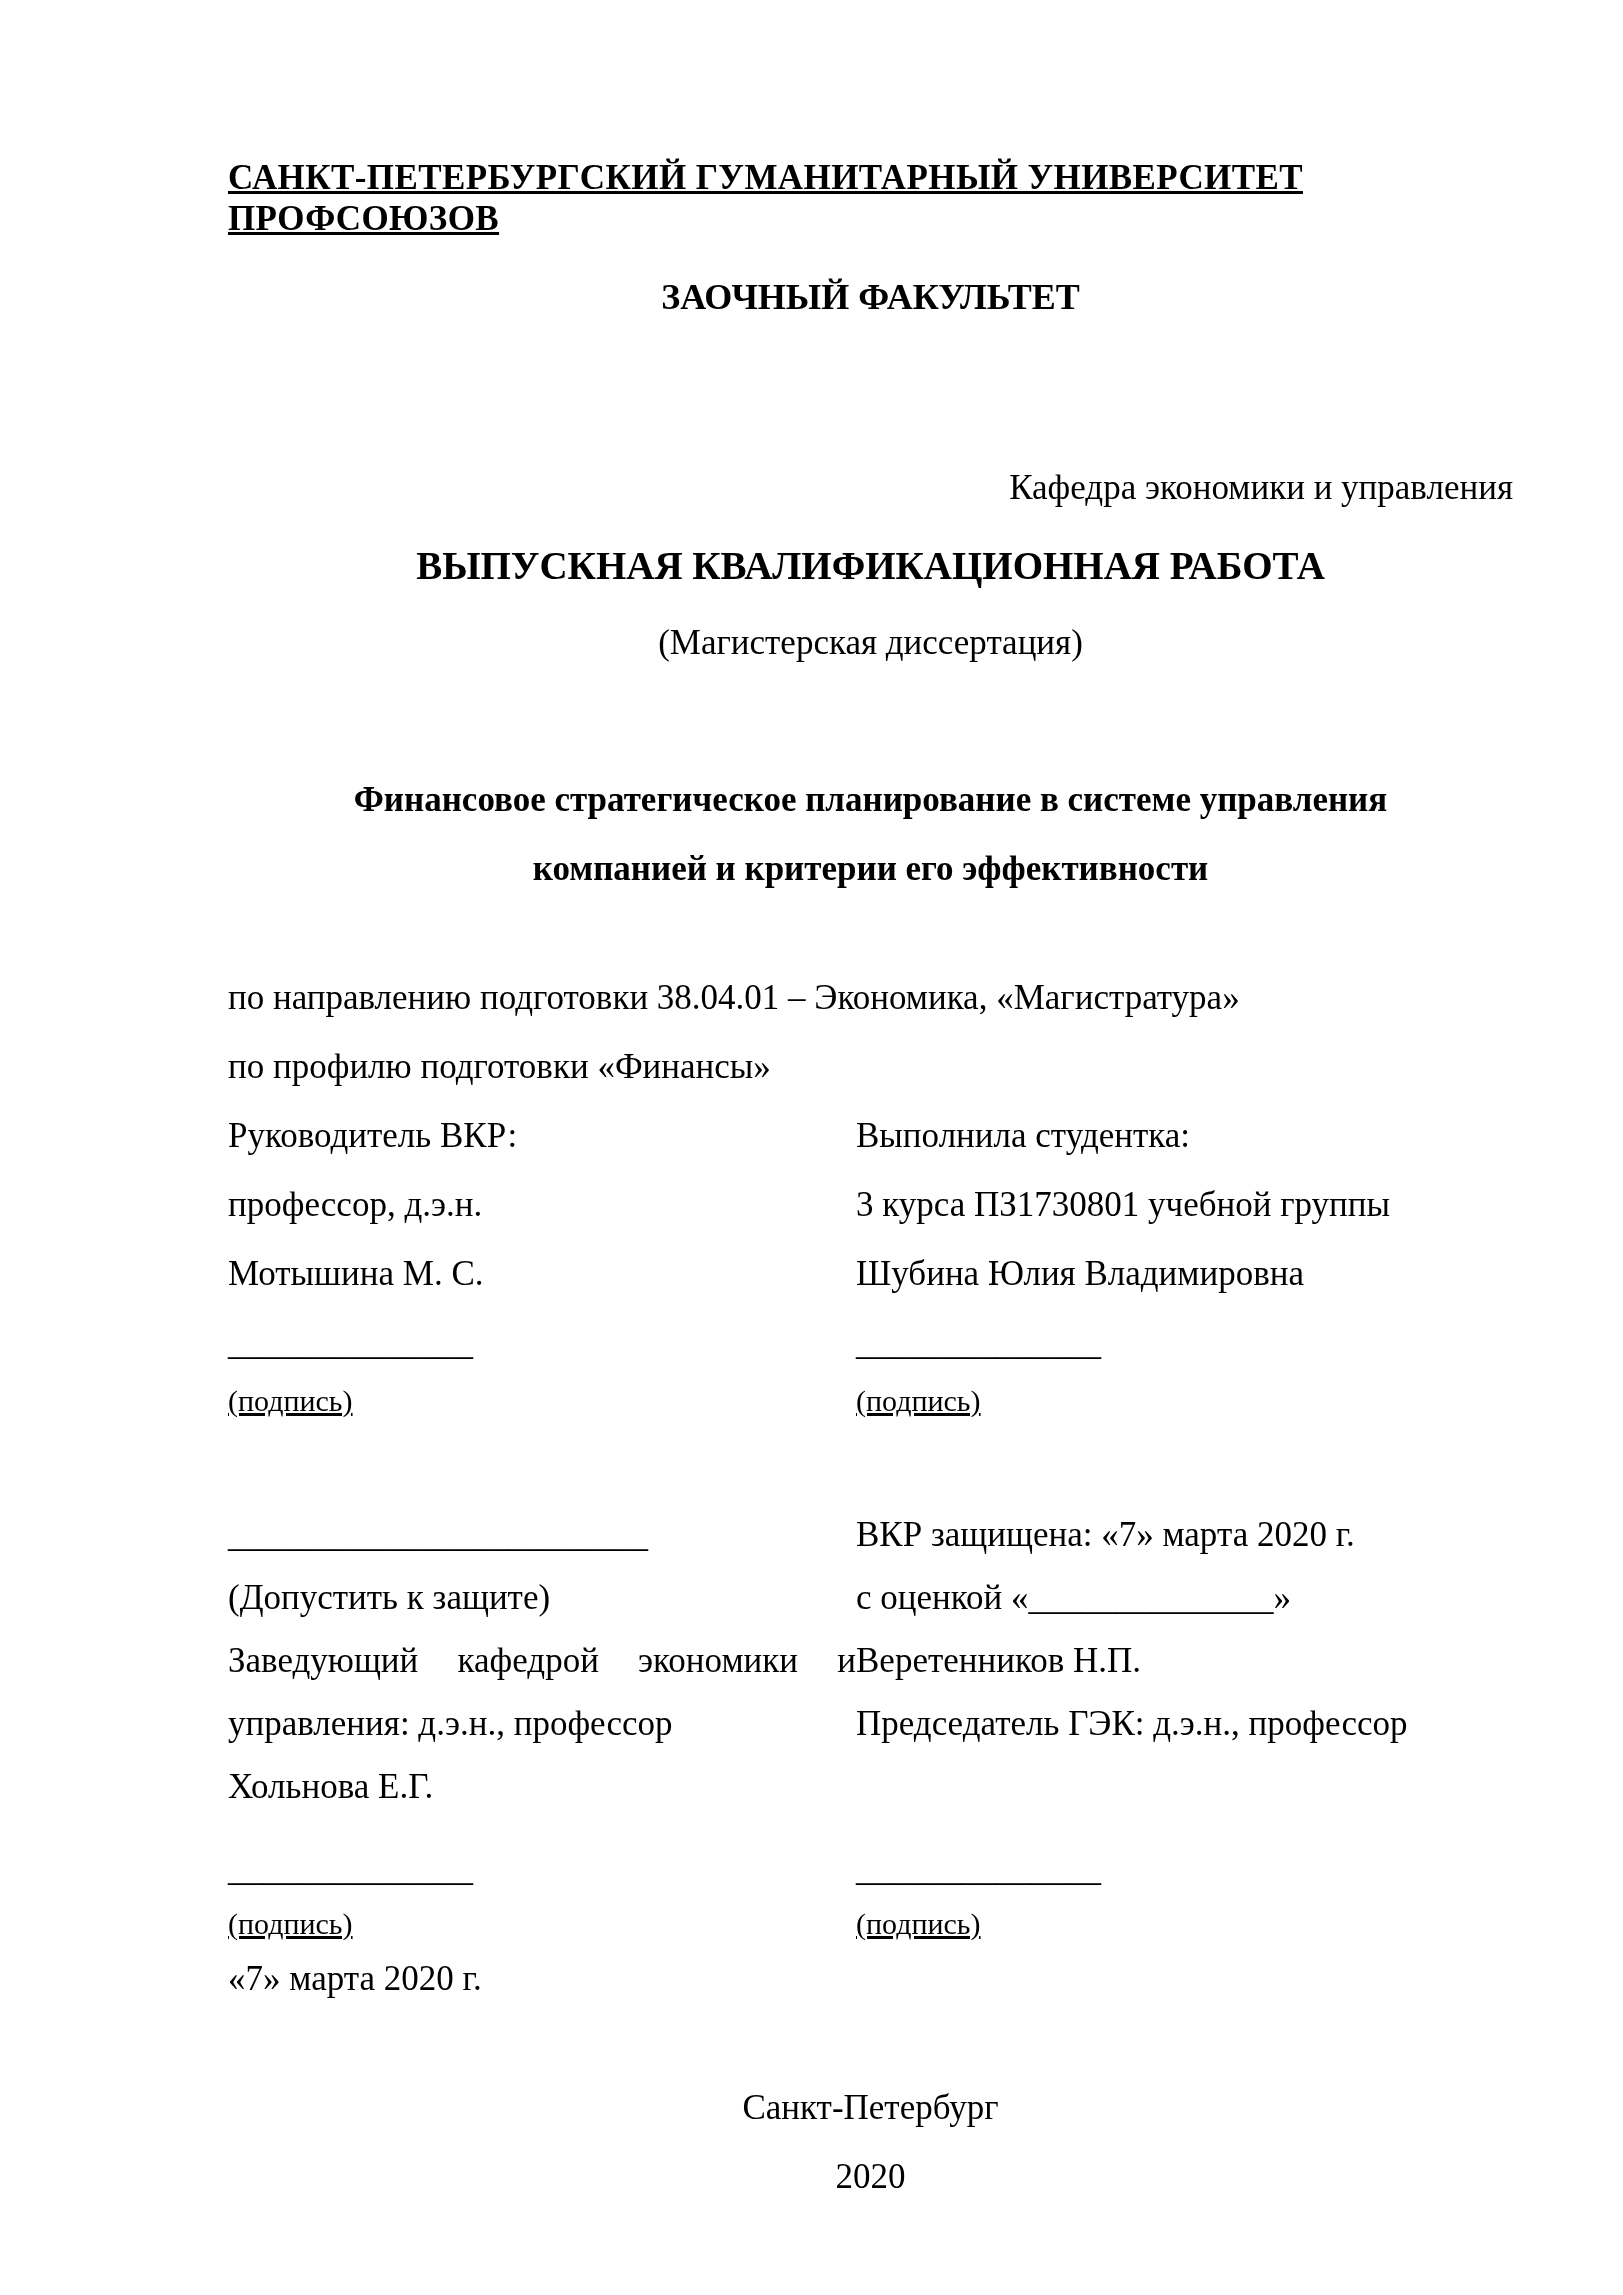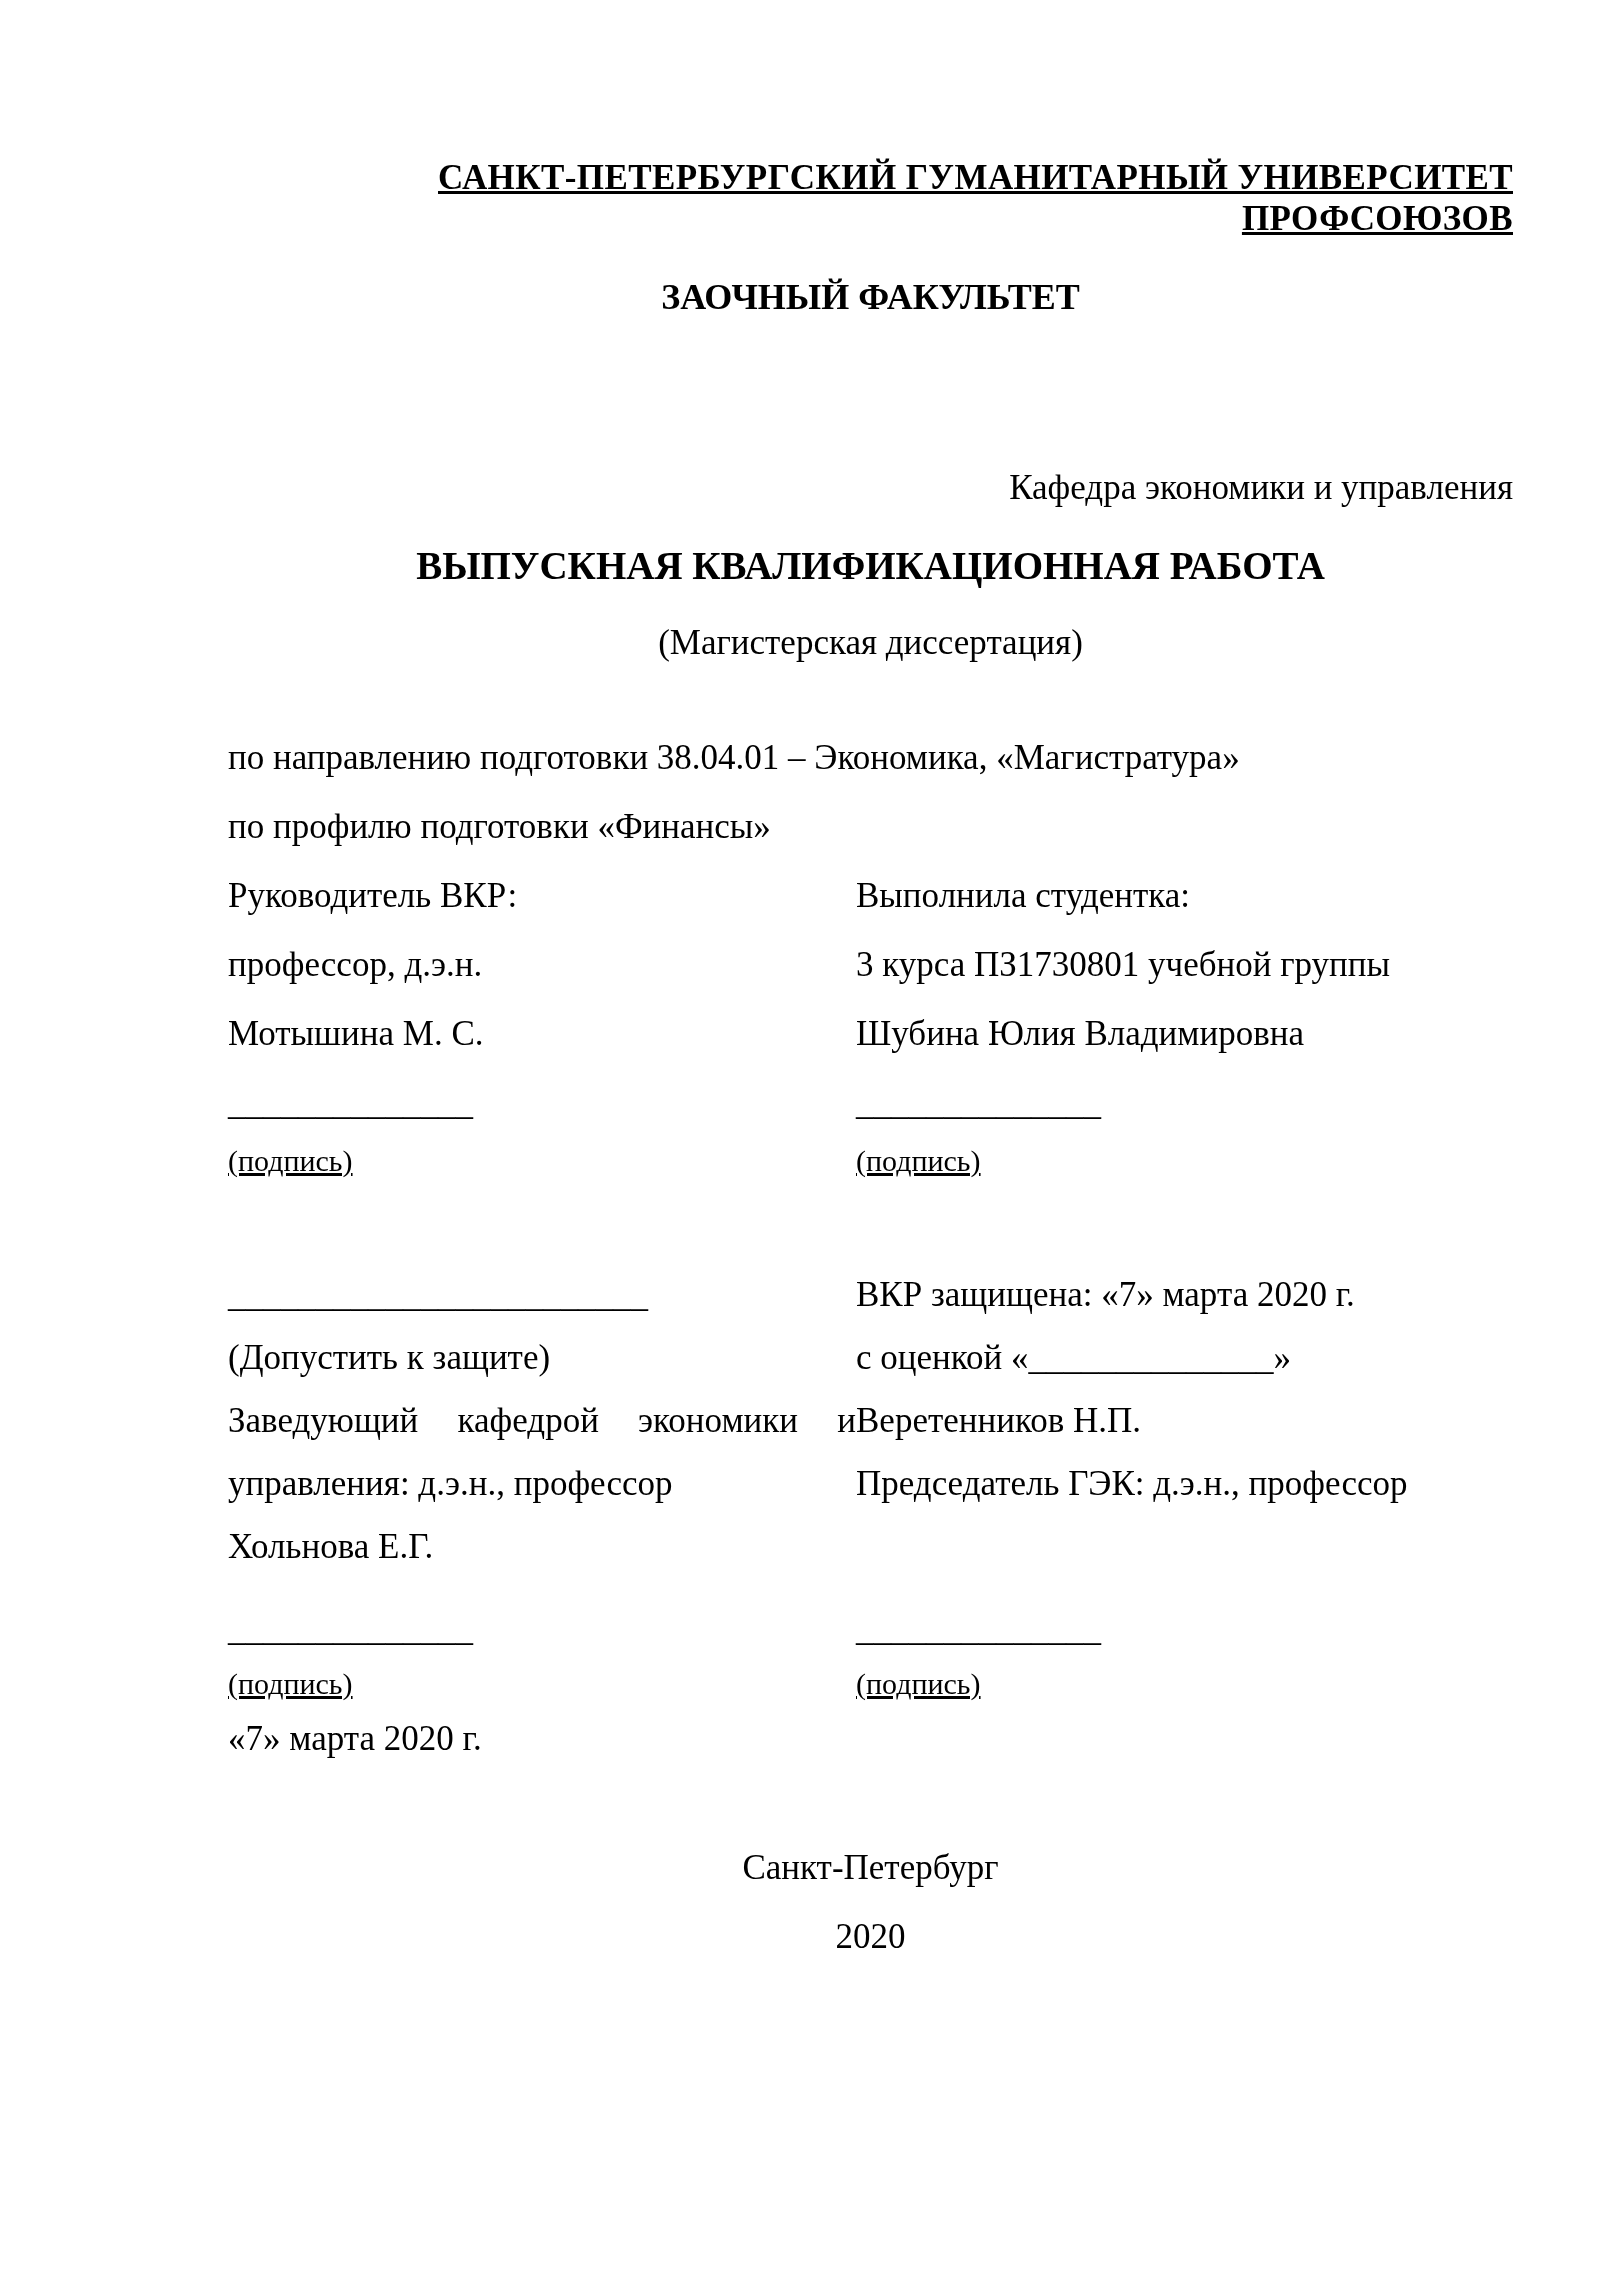--- a/index.html
+++ b/index.html
@@ -12,21 +12,21 @@
     width: 1623px;
     height: 2295px;
     box-sizing: border-box;
     padding: 157px 110px 0 228px;
     background: #ffffff;
     color: #000000;
     font-family: "Liberation Serif", "DejaVu Serif", serif;
     font-size: 35px;
   }
   .university {
-    text-align: right;
+    text-align: left;
     font-weight: bold;
     text-decoration: underline;
     line-height: 41px;
     letter-spacing: 0.4px;
   }
   .faculty {
     text-align: center;
     font-weight: bold;
     font-size: 36px;
     line-height: 41px;
@@ -90,20 +90,24 @@
   <div class="university">САНКТ-ПЕТЕРБУРГСКИЙ ГУМАНИТАРНЫЙ УНИВЕРСИТЕТ ПРОФСОЮЗОВ</div>
 
   <div class="faculty">ЗАОЧНЫЙ ФАКУЛЬТЕТ</div>
 
   <div class="department">Кафедра экономики и управления</div>
 
   <div class="work-type">ВЫПУСКНАЯ КВАЛИФИКАЦИОННАЯ РАБОТА</div>
 
   <div class="work-subtype">(Магистерская диссертация)</div>
 
+  <div class="thesis-title">
+    <div>Финансовое стратегическое планирование в системе управления</div>
+    <div>компанией и критерии его эффективности</div>
+  </div>
 
   <div class="direction-block">
     <div>по направлению подготовки 38.04.01 – Экономика, «Магистратура»</div>
     <div>по профилю подготовки «Финансы»</div>
   </div>
 
   <div class="cols">
     <div class="col-left">
       <div class="row">Руководитель ВКР:</div>
       <div class="row">профессор, д.э.н.</div>

